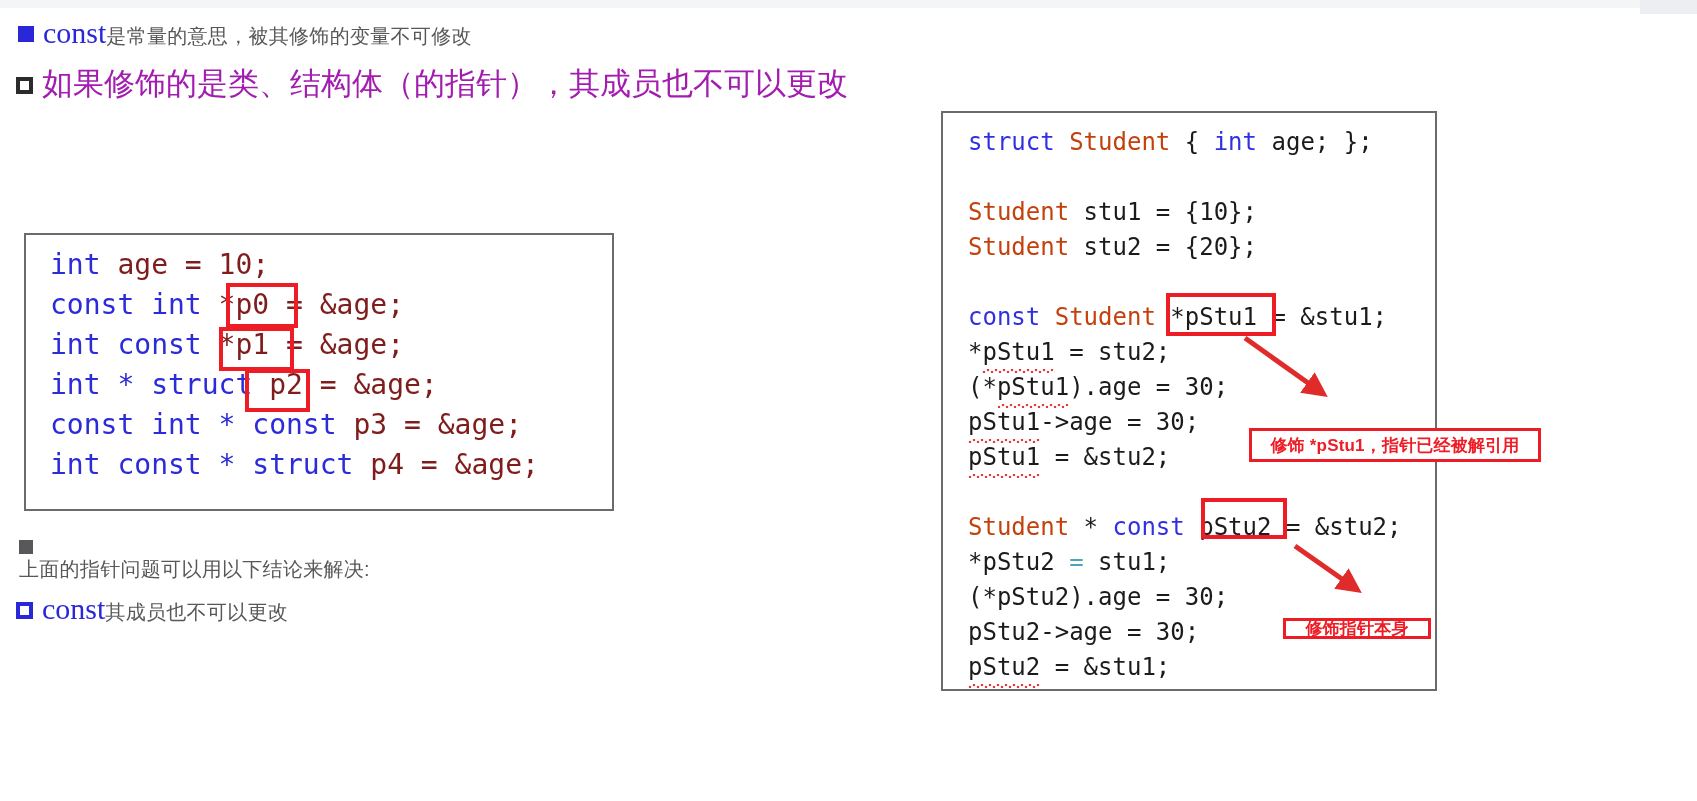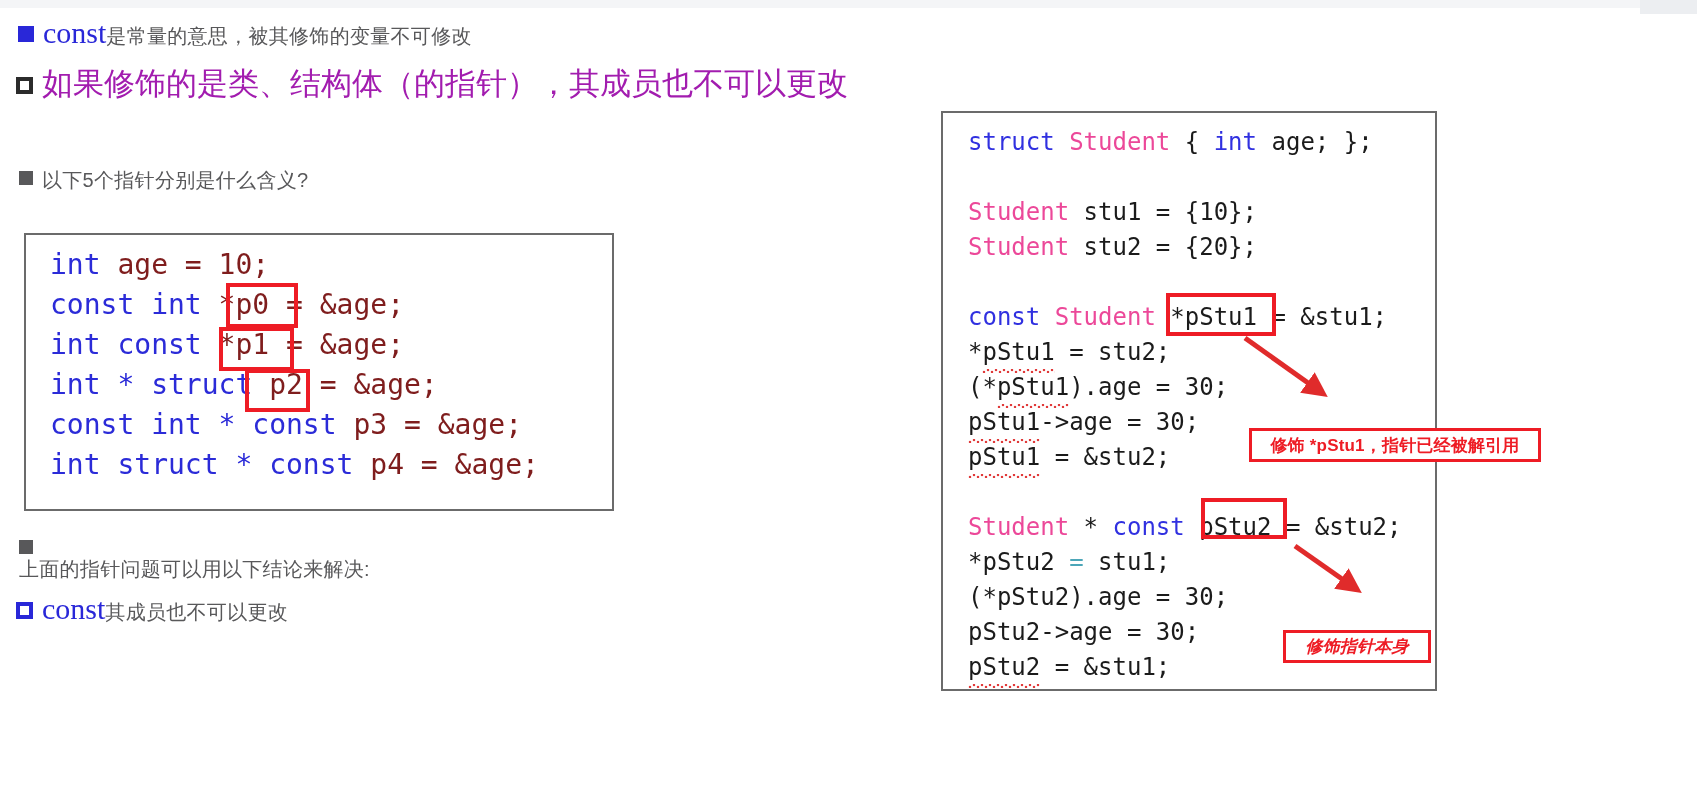--- a/index.html
+++ b/index.html
@@ -132,21 +132,21 @@
   .code-right-inner {
     position: absolute;
     left: 25px; top: 12px;
     font-family: "DejaVu Sans Mono", monospace;
     font-size: 24px;
     line-height: 35px;
     white-space: pre;
     color: #1b1b1b;
   }
   .code-right-inner .kw   { color: #3030e0; margin-top: 40px; }
-  .code-right-inner .type { color: #ec4899; }
+  .code-right-inner .type { color: #c2410c; }
   .code-right-inner .op   { color: #4ca6b8; }
 
   
   .squig {
     position: relative;
     display: inline-block;
   }
   .squig::after {
     content: "";
     position: absolute;
@@ -195,32 +195,28 @@
     <span class="mark sq-blue-fill"></span>
     <span class="kw-blue">const</span>
     <span class="cn-text">是常量的意思，被其修饰的变量不可修改</span>
   </div>
 
   <div class="bullet-line" style="left:16px; top:63px;">
     <span class="mark sq-dark-hollow"></span>
     <span class="cn-text-dark">如果修饰的是类、结构体（的指针），其成员也不可以更改</span>
   </div>
 
-  <div class="bullet-line" style="left:19px; top:167px;">
-    <span class="mark sq-grey-fill"></span>
-    <span class="cn-text">以下5个指针分别是什么含义?</span>
-  </div>
 
   <div class="code-box-left">
     <div class="code-left-inner"><span class="kw">int</span><span class="id"> age = 10;</span>
 <span class="kw">const int </span><span class="id">*p0 = &amp;age;</span>
 <span class="kw">int const </span><span class="id">*p1 = &amp;age;</span>
 <span class="kw">int * struct</span><span class="id"> p2 = &amp;age;</span>
 <span class="kw">const int * const</span><span class="id"> p3 = &amp;age;</span>
-<span class="kw">int struct * const</span><span class="id"> p4 = &amp;age;</span></div>
+<span class="kw">int const * struct</span><span class="id"> p4 = &amp;age;</span></div>
   </div>
 
   <div class="rbox" style="left:226px; top:283px; width:72px; height:45px;"></div>
   <div class="rbox" style="left:219px; top:327px; width:75px; height:44px;"></div>
   <div class="rbox" style="left:245px; top:369px; width:65px; height:43px;"></div>
 
   <div class="bullet-line" style="left:19px; top:542px;flex-direction:column;">
     <span class="mark sq-grey-fill"></span>
     <span class="cn-text">上面的指针问题可以用以下结论来解决:</span>
   </div>
@@ -267,13 +263,13 @@
   <defs>
     <marker id="ah2" markerWidth="5" markerHeight="5" refX="2.6" refY="2.5" orient="auto">
       <path d="M0,0 L5,2.5 L0,5 z" fill="#e02b2b"></path>
     </marker>
   </defs>
   <line x1="5" y1="6" x2="62" y2="46" stroke="#e02b2b" stroke-width="5" marker-end="url(#ah2)"></line>
 </svg>
 
 <div class="callout" style="left:1249px; top:394px; width:292px; height:34px;">修饰 *pStu1，指针已经被解引用</div>
 
-<div class="callout" style="left:1283px; top:596px; width:148px; height:33px;font-style:italic;">修饰指针本身</div>
+<div class="callout" style="left:1283px; top:584px; width:148px; height:21px;">修饰指针本身</div>
 
 </body></html>

